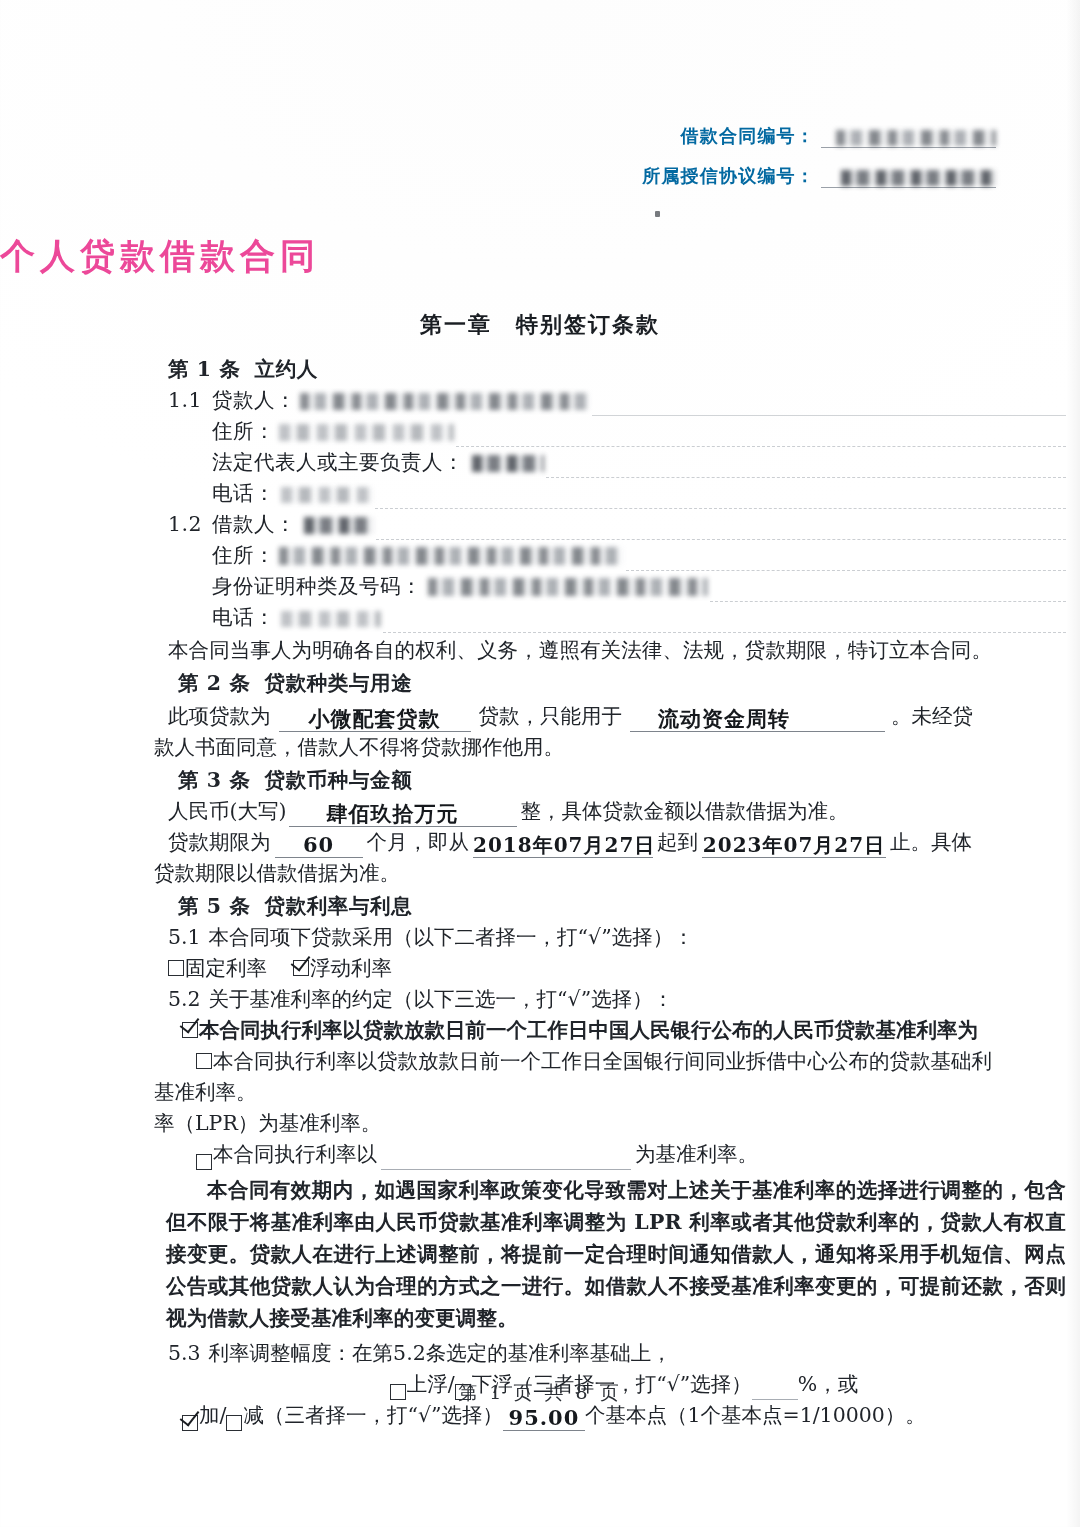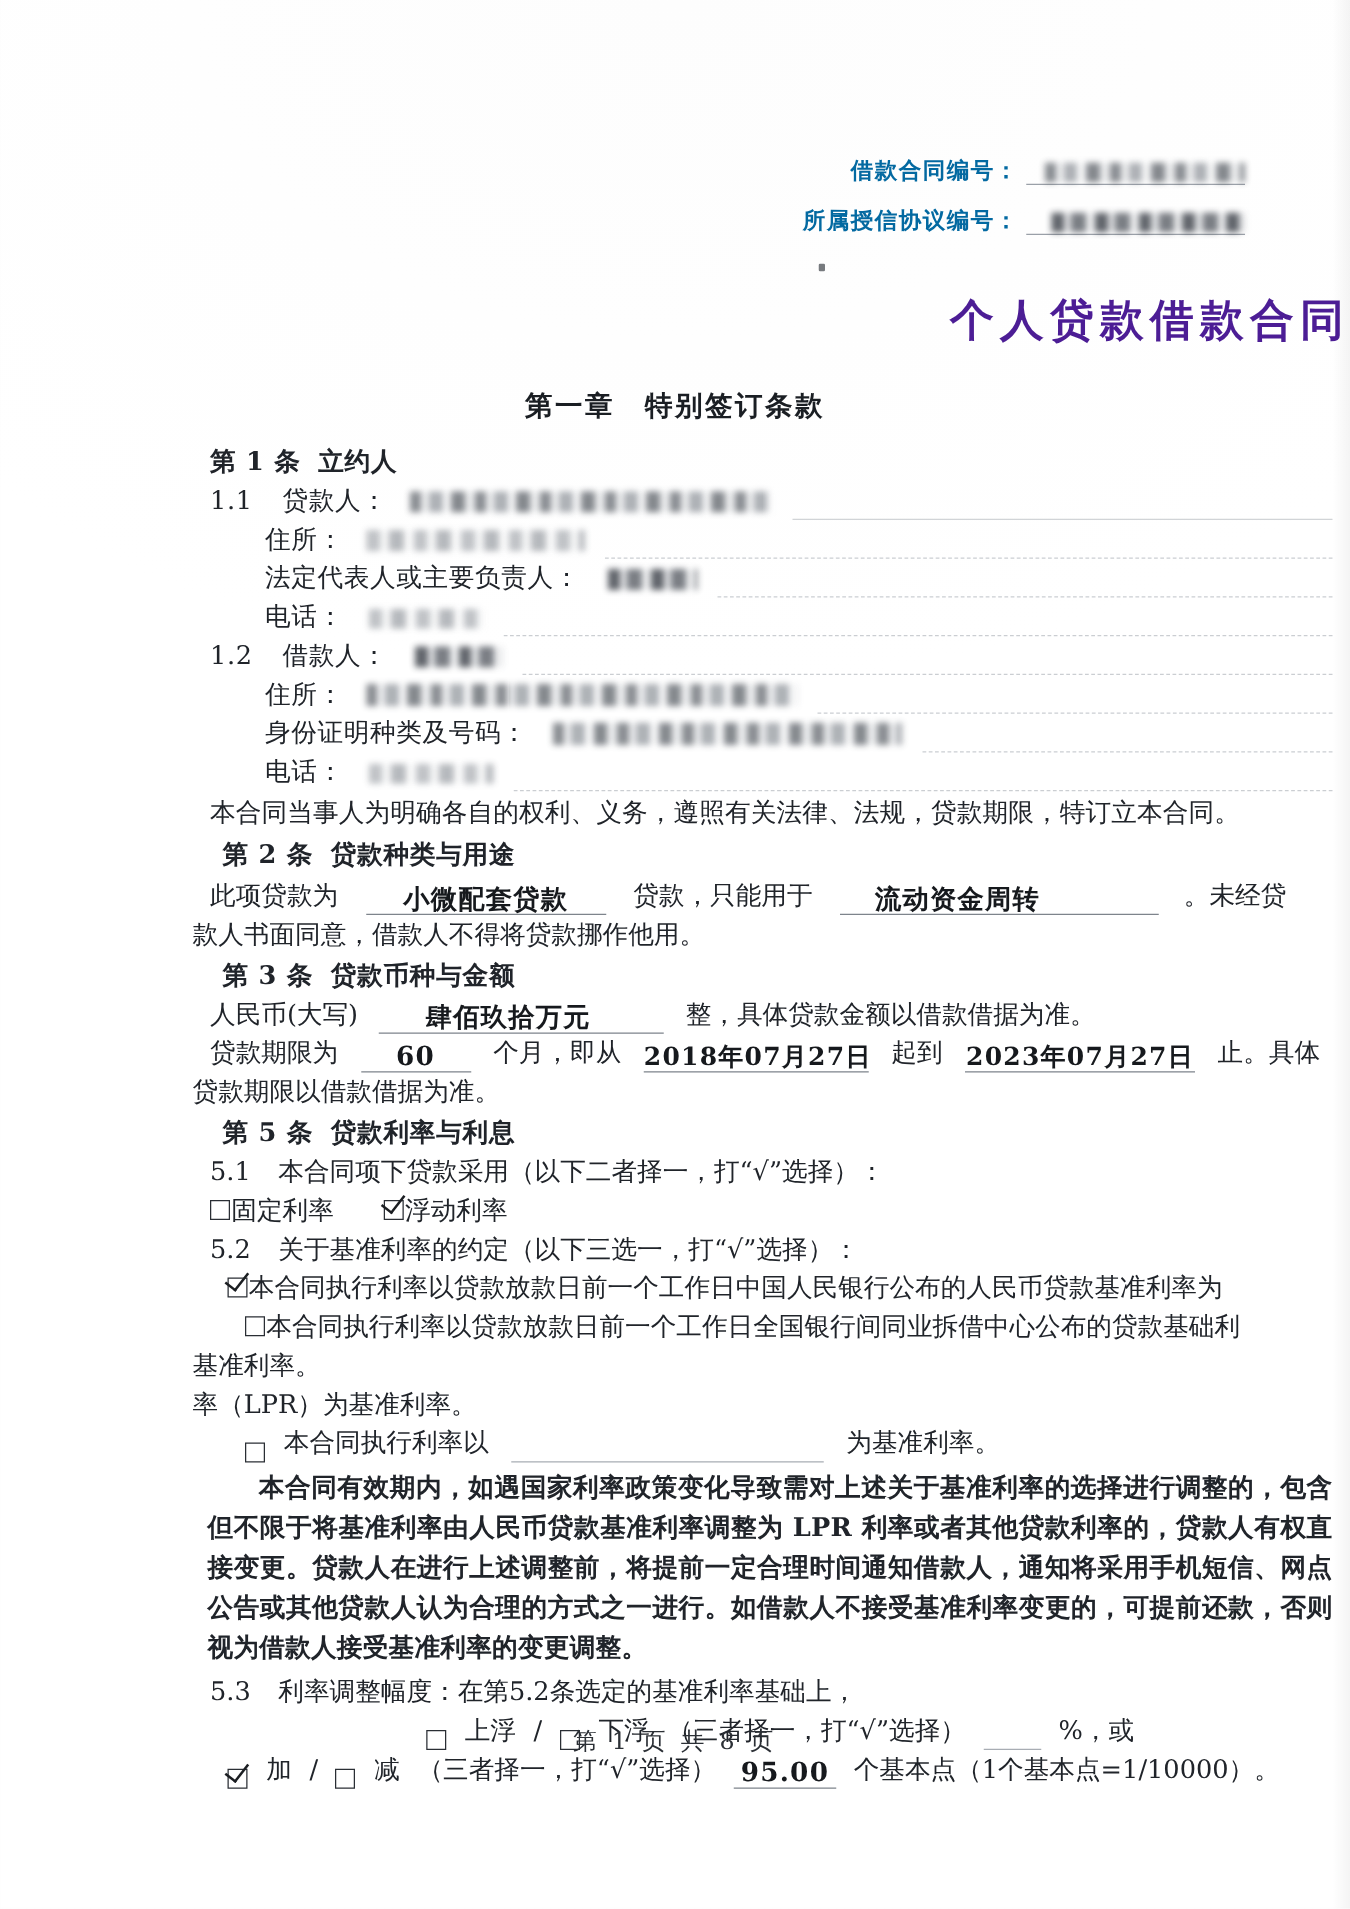--- a/index.html
+++ b/index.html
@@ -110,26 +110,26 @@
         rgba(55,60,68,.86) 0 10px,
         rgba(170,174,180,.4) 10px 16px,
         rgba(75,80,88,.8) 16px 28px,
         rgba(200,203,208,.3) 28px 35px);
   }
 
   
   .doc-title {
     position: absolute;
     left: 0; right: 0;
-    text-align: right;
+    text-align: left;
     font-size: 35px;
     font-weight: 700;
     letter-spacing: 5px;
     font-family: "DejaVu Serif", "Liberation Serif", serif;
-    color: #4c1d95;
+    color: #ec4899;
   }
   .chapter-title {
     position: absolute;
     left: 0; right: 0;
     text-align: center;
     font-size: 22px;
     font-weight: 700;
     letter-spacing: 2px;
     color: #1a1e23;
   }
@@ -153,21 +153,21 @@
   }
   .art-head {
     font-weight: 700;
     font-size: 20.5px;
     letter-spacing: .6px;
     margin-top: 2px;
     white-space: nowrap;
   }
   .art-head .num { margin-right: 14px; }
 
-  .ln { white-space: nowrap; display: flex; align-items: flex-end; gap: 14px; }
+  .ln { white-space: nowrap; display: flex; align-items: flex-end; }
   .para { text-align: justify; }
 
   .sub-num { display: inline-block; min-width: 44px; letter-spacing: .5px; }
   .indent1 { padding-left: 44px; }
 
   .label-inline { letter-spacing: .5px; }
 
   
   .blank {
     display: inline-block;
@@ -366,21 +366,21 @@
       <span>
         <span class="cbox checked"></span><span>浮动利率</span>
       </span>
     </div>
 
     <div class="ln">
       <span style="margin-right:8px;">5.2</span>
       <span>关于基准利率的约定（以下三选一，打“√”选择）：</span>
     </div>
 
-    <div style="padding-left:14px;">
+    <div style="padding-left:14px;font-weight:bold;">
       <span class="cbox checked"></span><span>本合同执行利率以贷款放款日前一个工作日中国人民银行公布的人民币贷款基准利率为</span>
     </div>
     <div style="padding-left:28px;">
       <span class="cbox"></span><span>本合同执行利率以贷款放款日前一个工作日全国银行间同业拆借中心公布的贷款基础利</span>
     </div>
 
     <div style="margin-left:-14px;">基准利率。</div>
     <div style="margin-left:-14px;">率（LPR）为基准利率。</div>
 
     <div class="ln" style="padding-left:28px;">

